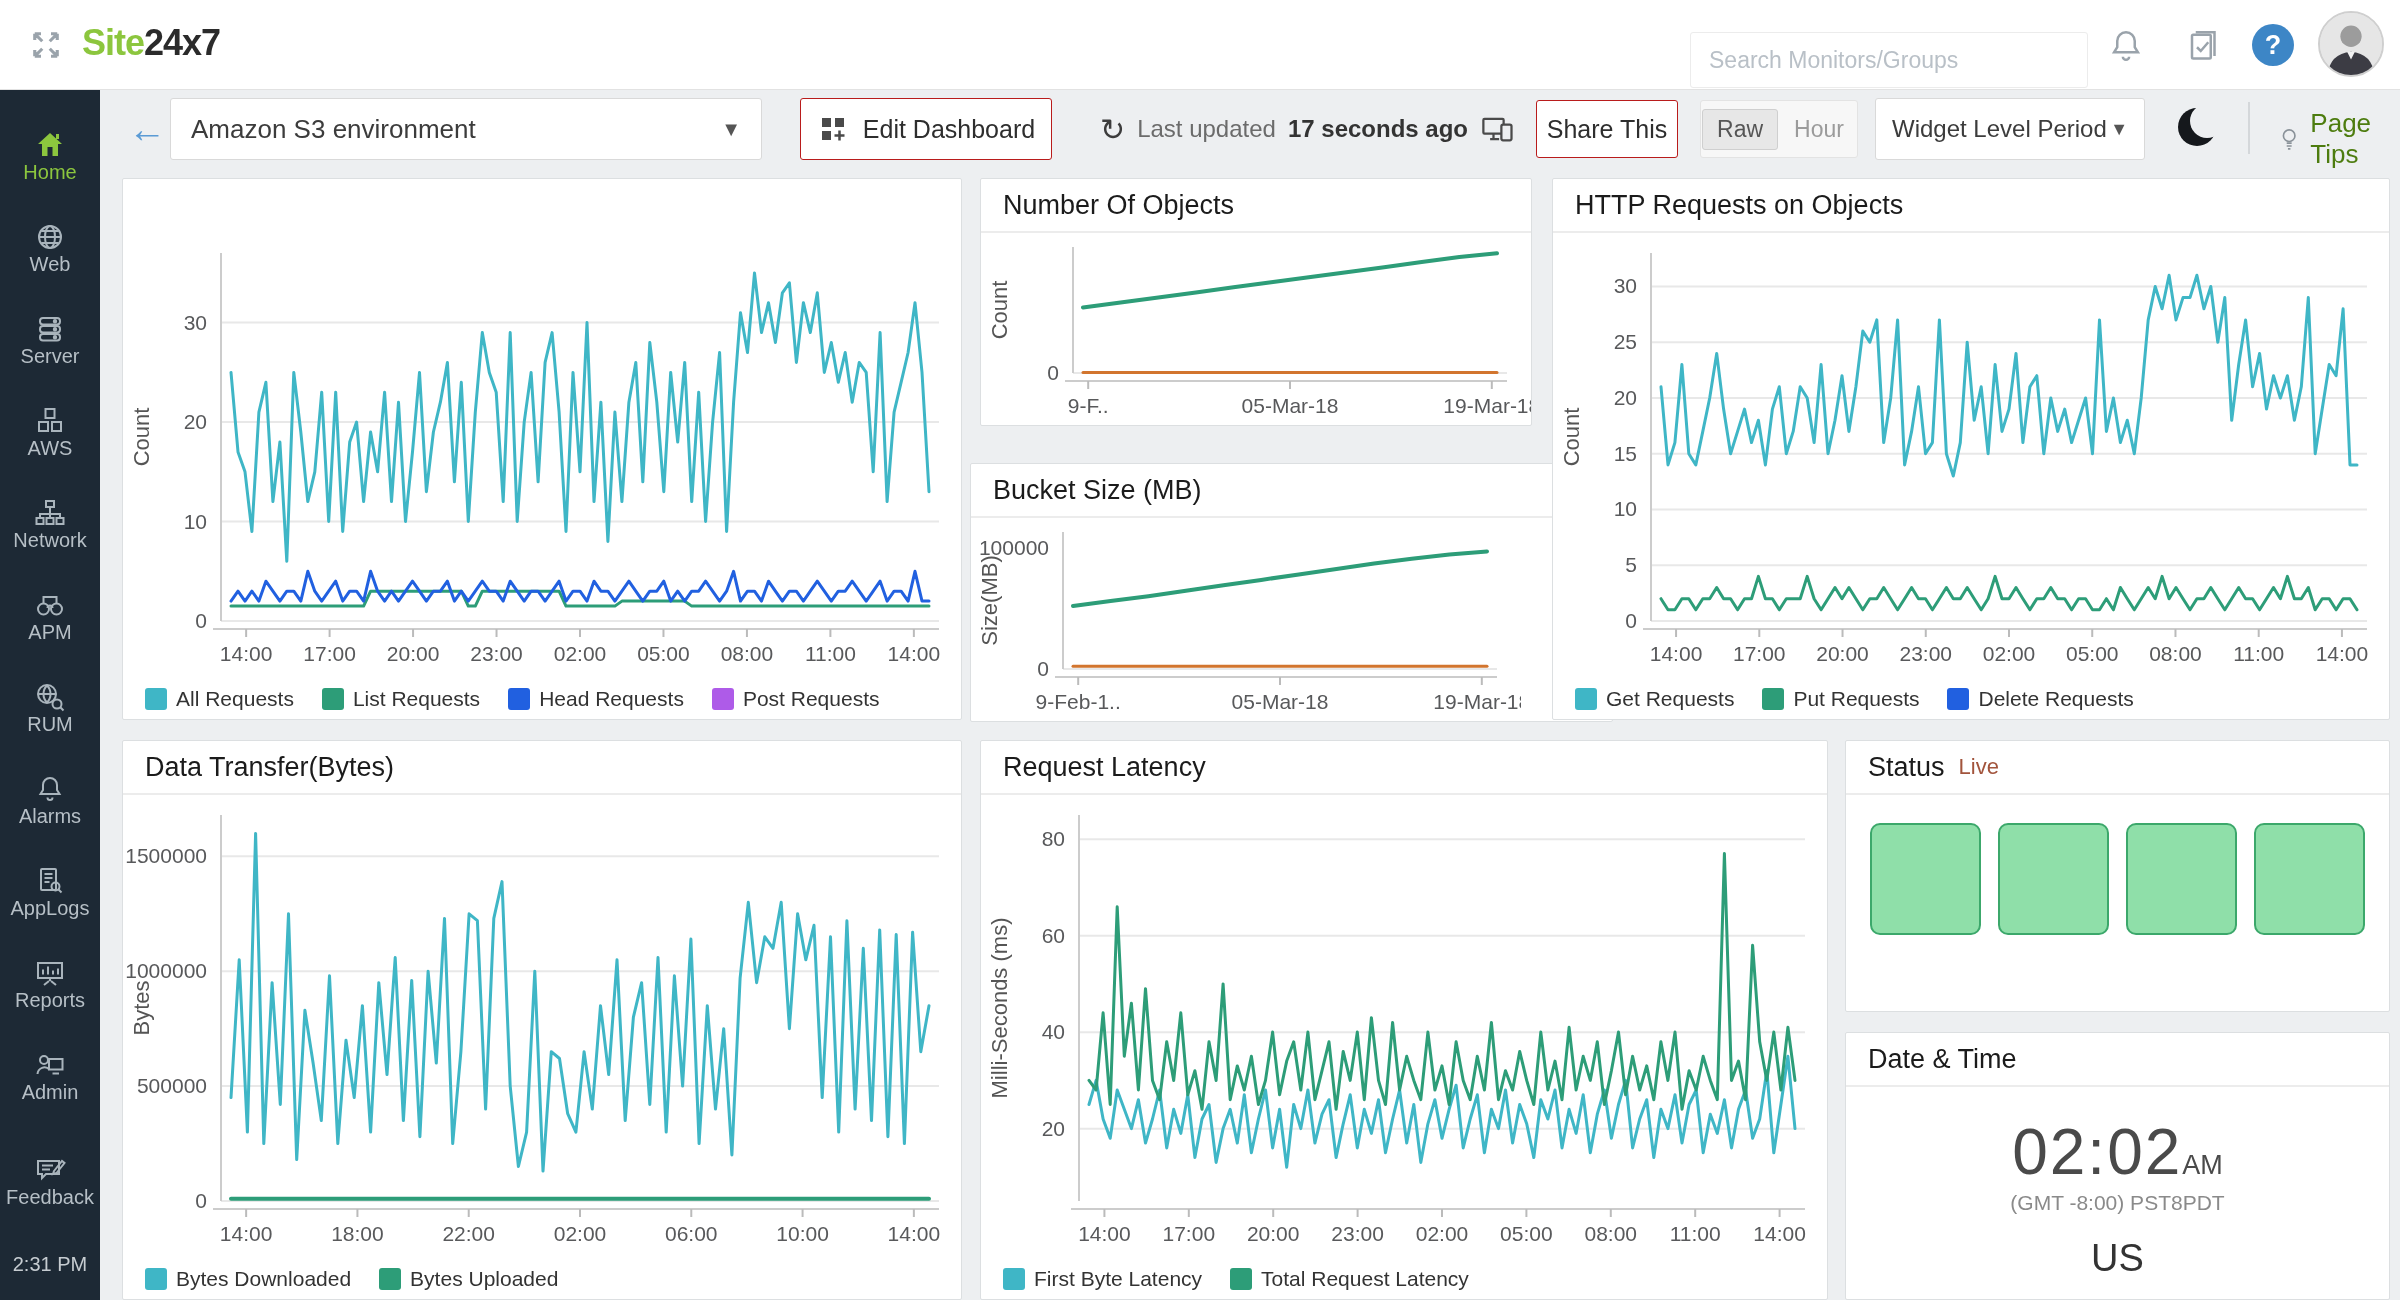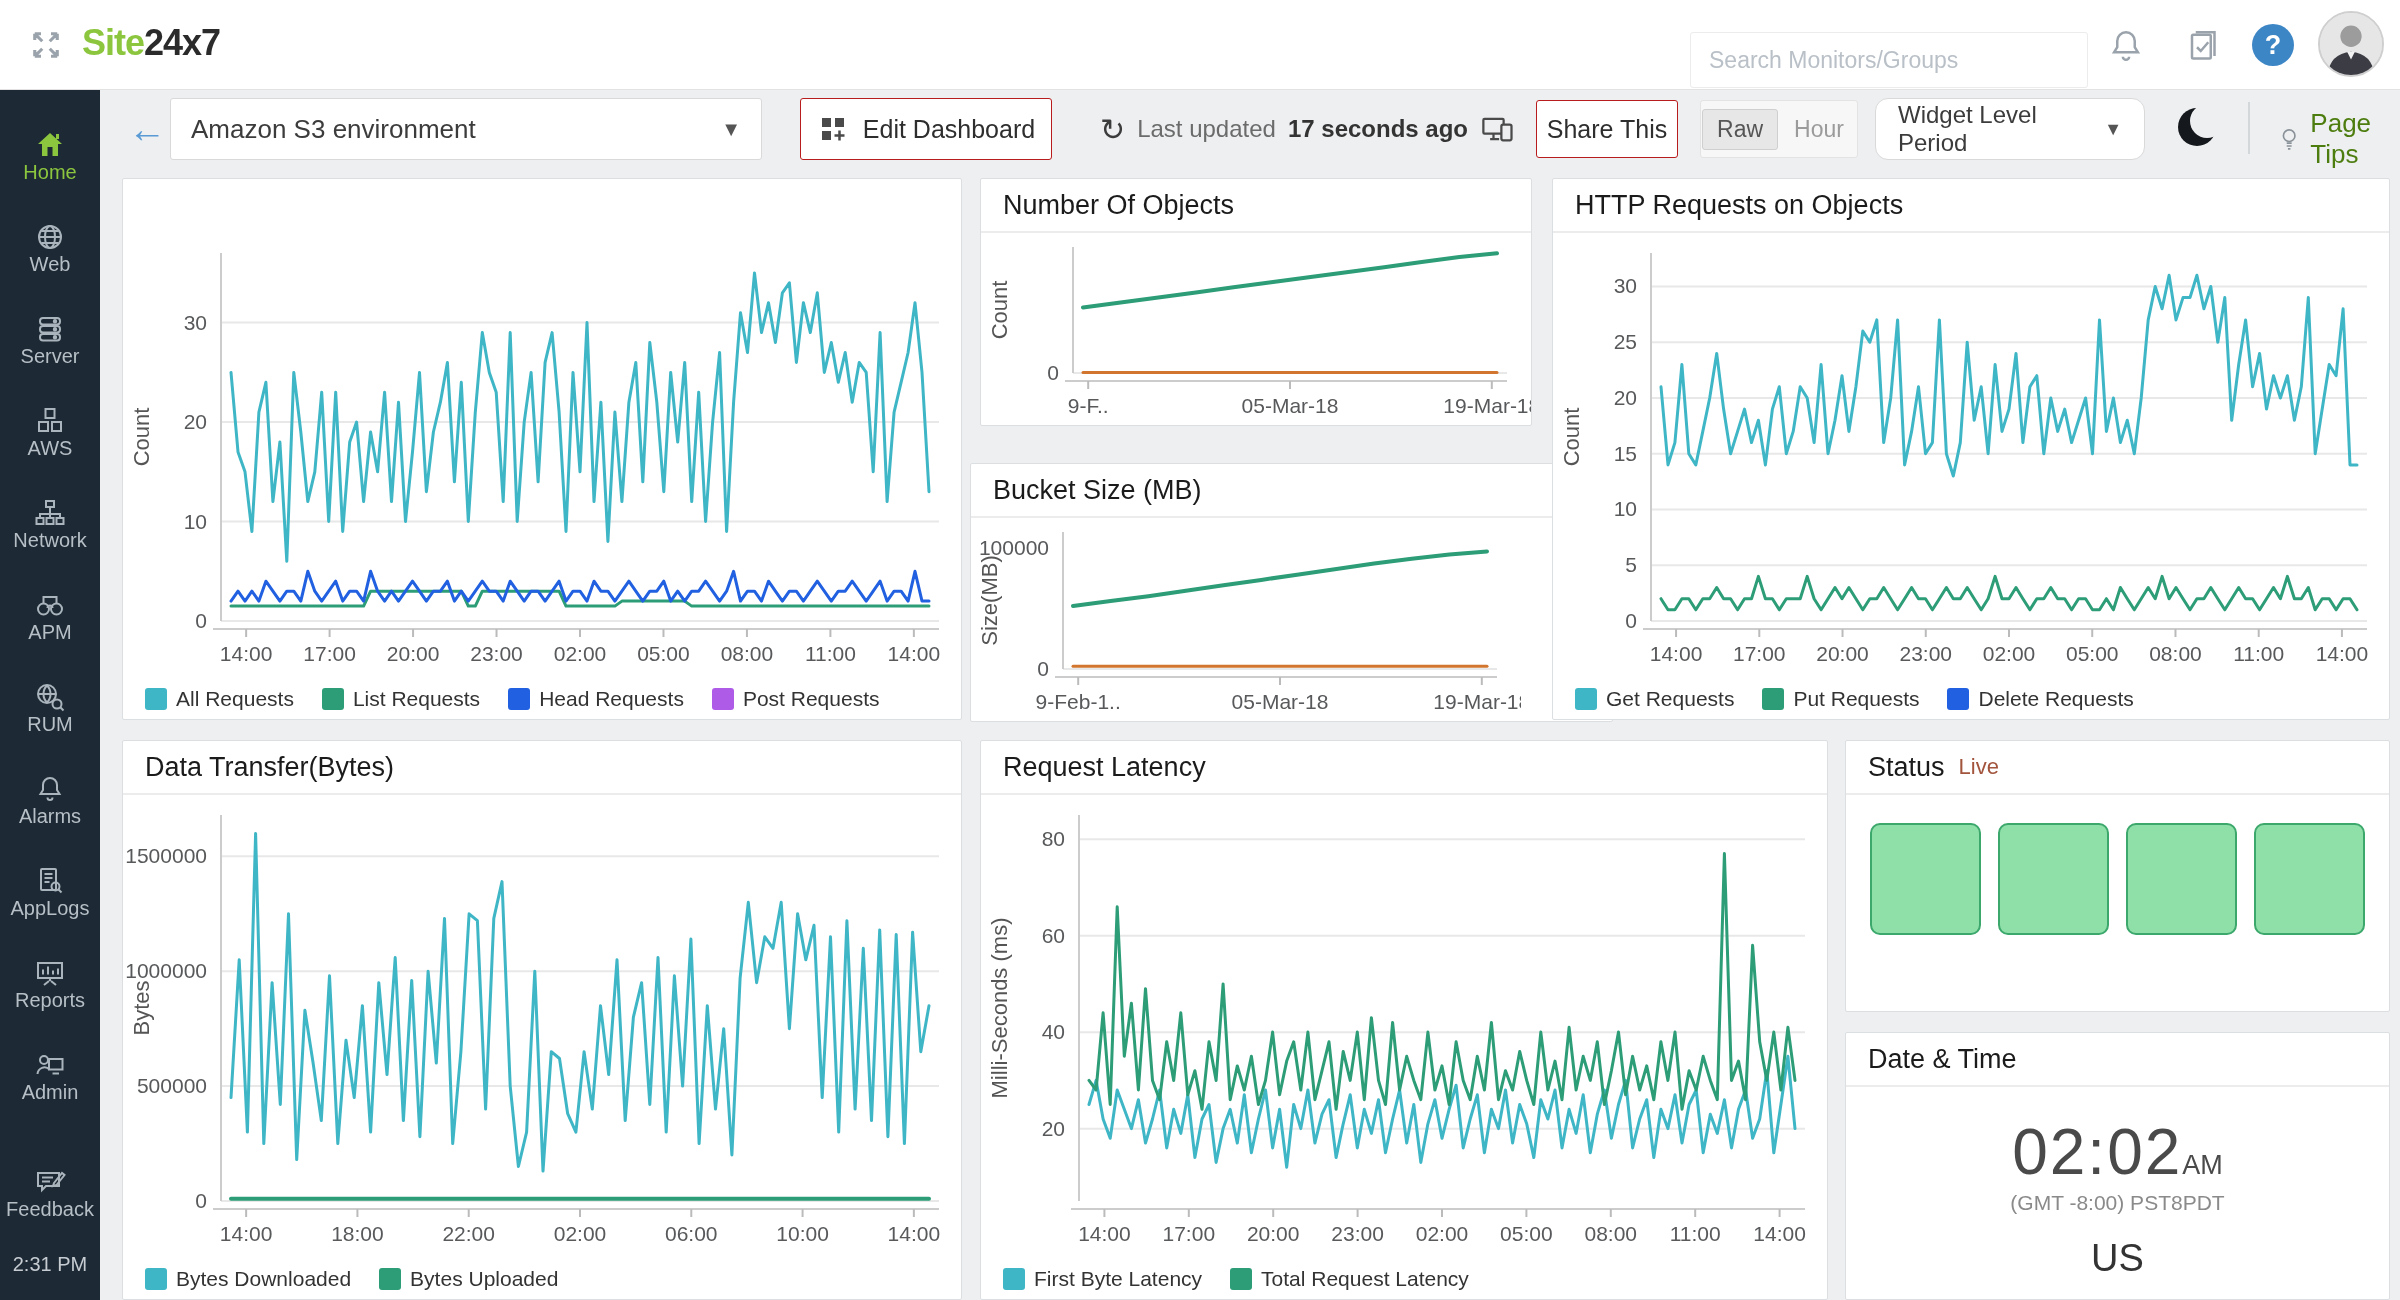--- a/index.html
+++ b/index.html
@@ -18,37 +18,37 @@
   .avatar { position:absolute; left:2318px; top:11px; width:66px; height:66px; border-radius:50%; border:2px solid #cfcfcf; overflow:hidden; background:#e9e9e9; }
 
   
   .sidebar { position:absolute; left:0; top:90px; width:100px; height:1210px; background:#1d2935; display:flex; flex-direction:column; align-items:center; padding-top:20px; }
   .side-item { width:100px; height:92px; display:flex; flex-direction:column; align-items:center; justify-content:center; color:#a9b4bc; cursor:pointer; }
   .side-item .lbl { font-size:20px; color:#b6bfc6; }
   .side-item.active { color:#8CC63E; }
   .side-item.active .lbl { color:#8CC63E; }
   .side-item svg { width:32px; height:32px; }
   .side-spacer { flex:1; }
-  .side-time { font-size:20px; color:#c6ccd1; margin:14px 0 24px 0; }
+  .side-time { font-size:20px; color:#c6ccd1; margin:26px 0 24px 0; }
 
   
   .content { position:absolute; left:100px; top:90px; width:2300px; height:1210px; }
   .back-arrow { position:absolute; left:28px; top:18px; font-size:38px; color:#5b9bd5; cursor:pointer; }
   .dash-select { position:absolute; left:70px; top:8px; width:592px; height:62px; background:#fff; border:1px solid #d9d9d9; border-radius:3px; display:flex; align-items:center; padding:0 20px; font-size:26px; color:#3c3c3c; cursor:pointer; }
   .dash-select .caret { margin-left:auto; color:#555; font-size:20px; }
   .btn { background:#fff; border:1px solid #b91c1c; border-radius:3px; display:flex; align-items:center; justify-content:center; font-size:25px; color:#2e2e2e; cursor:pointer; }
   .edit-btn { position:absolute; left:700px; top:8px; width:252px; height:62px; gap:14px; }
   .lastupd { position:absolute; left:1000px; top:8px; height:62px; display:flex; align-items:center; gap:12px; font-size:24px; color:#6b6b6b; }
   .lastupd .refresh { font-size:30px; color:#3c3c3c; }
   .lastupd b { color:#333; }
   .share-btn { position:absolute; left:1436px; top:10px; width:142px; height:58px; }
   .toggle-wrap { position:absolute; left:1600px; top:10px; width:158px; height:58px; background:#f7f7f7; border:1px solid #e3e3e3; border-radius:3px; display:flex; align-items:center; justify-content:center; gap:4px; }
   .toggle-raw { background:#e7e7e7; border:1px solid #cfcfcf; border-radius:3px; padding:6px 14px; font-size:23px; color:#555; cursor:pointer; }
   .toggle-hour { padding:6px 12px; font-size:23px; color:#9b9b9b; cursor:pointer; }
-  .period-select { position:absolute; left:1775px; top:8px; width:270px; height:62px; background:#fff; border:1px solid #d9d9d9; border-radius:13px; display:flex; align-items:center; padding:0 22px; font-size:24px; color:#3c3c3c; cursor:pointer; }
+  .period-select { position:absolute; left:1775px; top:8px; width:270px; height:62px; background:#fff; border:1px solid #d9d9d9; border-radius:3px; display:flex; align-items:center; padding:0 16px; font-size:24px; color:#3c3c3c; cursor:pointer; }
   .period-select .caret { margin-left:auto; color:#555; font-size:18px; }
   .moon { position:absolute; left:2078px; top:18px; width:42px; height:42px; cursor:pointer; }
   .moon .c1 { position:absolute; left:0; top:0; width:38px; height:38px; border-radius:50%; background:#15181c; }
   .moon .c2 { position:absolute; left:12px; top:-4px; width:34px; height:34px; border-radius:50%; background:#edeff1; }
   .tool-div { position:absolute; left:2148px; top:12px; width:2px; height:52px; background:#d4d7da; }
   .pagetips { position:absolute; left:2176px; top:18px; display:flex; align-items:center; gap:8px; cursor:pointer; }
   .pagetips .txt { font-size:26px; color:#4d7c0f; }
   .pagetips svg { width:34px; height:34px; color:#8a9299; }
 
   

